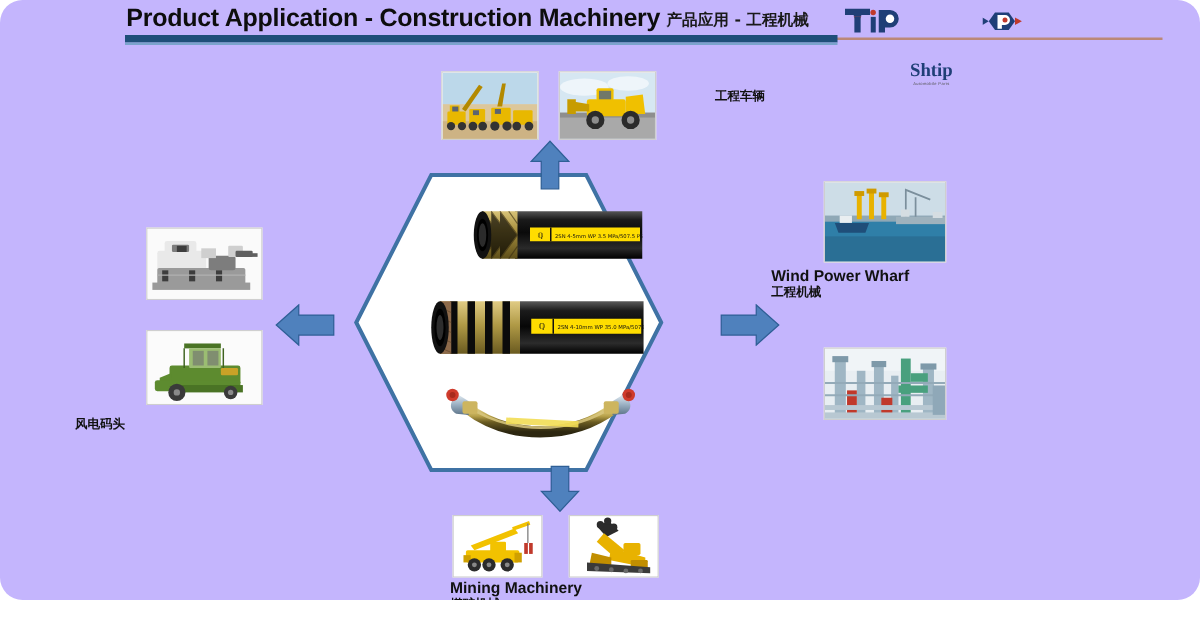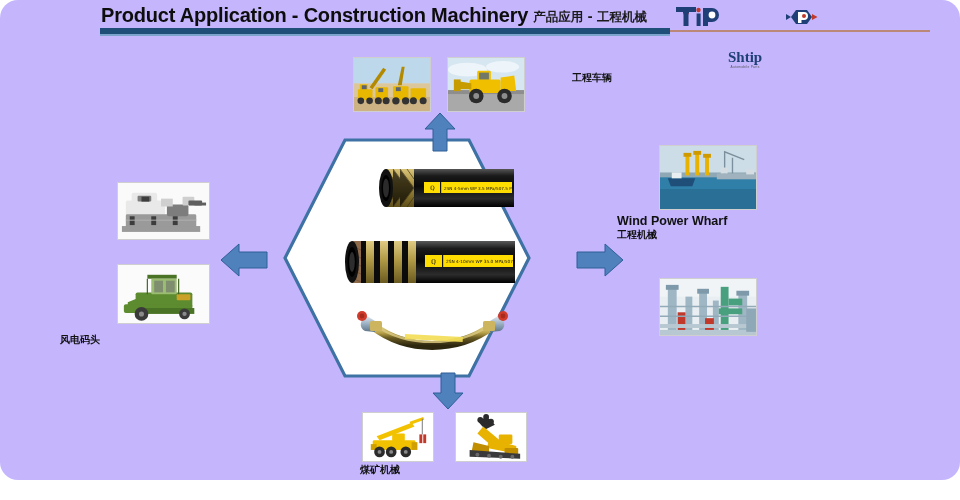--- a/index.html
+++ b/index.html
@@ -455,20 +455,21 @@
       <g fill="#6a6a6a">
         <circle cx="22" cy="43" r="2"></circle>
           <circle cx="34" cy="44" r="2"></circle>
         <circle cx="46" cy="45" r="2"></circle>
           <circle cx="58" cy="45" r="2"></circle>
       </g>
     </svg>
   </div>
 
   <div class="cap cap-mining">
+    <span class="en">Mining Machinery</span>
     <span class="zh">煤矿机械</span>
   </div>
 
   <div class="tile" style="left:117px;top:182px;width:93px;height:58px;">
     <svg class="scene" viewBox="0 0 93 58" preserveAspectRatio="none">
       <rect width="93" height="58" fill="#fafafa"></rect>
       <g fill="#e9e9e9">
         <rect x="8" y="18" width="40" height="16" rx="2"></rect>
         <rect x="14" y="10" width="26" height="10" rx="2"></rect>
       </g>

